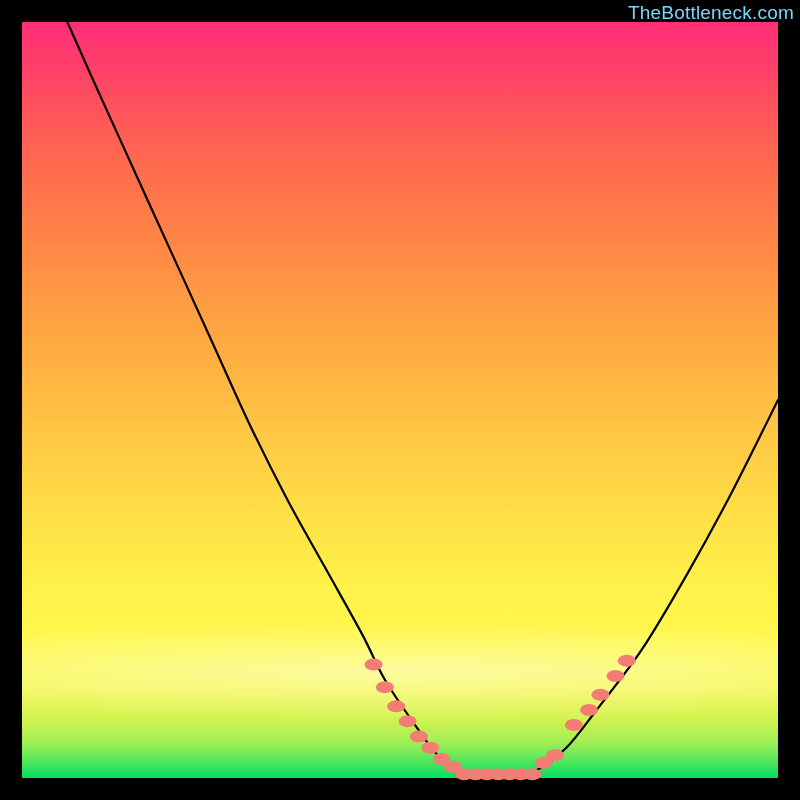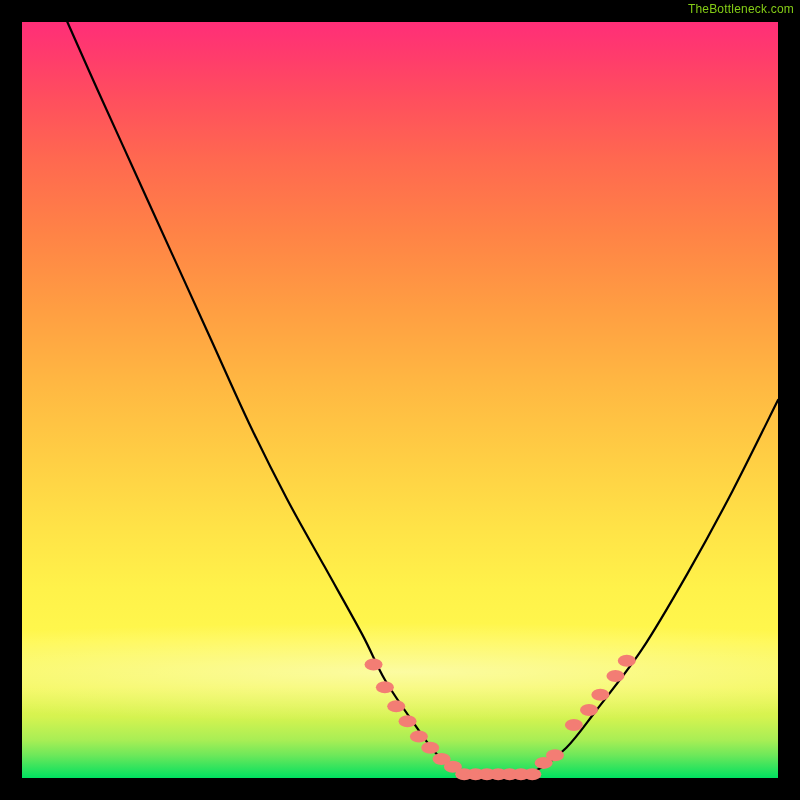--- a/index.html
+++ b/index.html
@@ -55,22 +55,22 @@
     height: 100px;
     background: radial-gradient(ellipse 1000px 70px at 50% 50%,
       rgba(255,255,230,0.55) 0%,
       rgba(255,255,230,0.0) 70%);
     pointer-events: none;
   }
   .attribution {
     position: absolute;
     top: 2px;
     right: 6px;
-    color: #84cc16;
-    font-size: 12px;
+    color: #7dd3fc;
+    font-size: 19px;
     font-weight: 500;
     letter-spacing: 0.2px;
     z-index: 10;
   }
   svg.curve {
     position: absolute;
     left: 0;
     top: 0;
     width: 756px;
     height: 756px;

